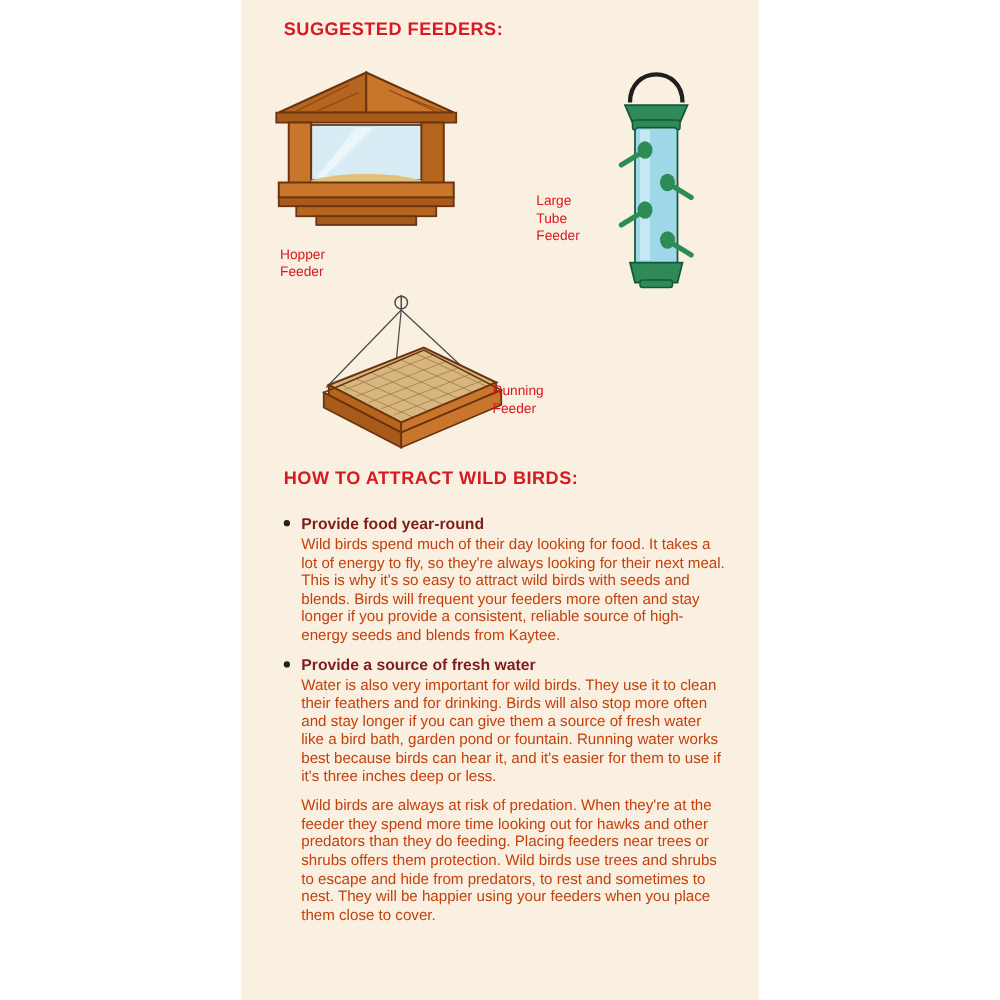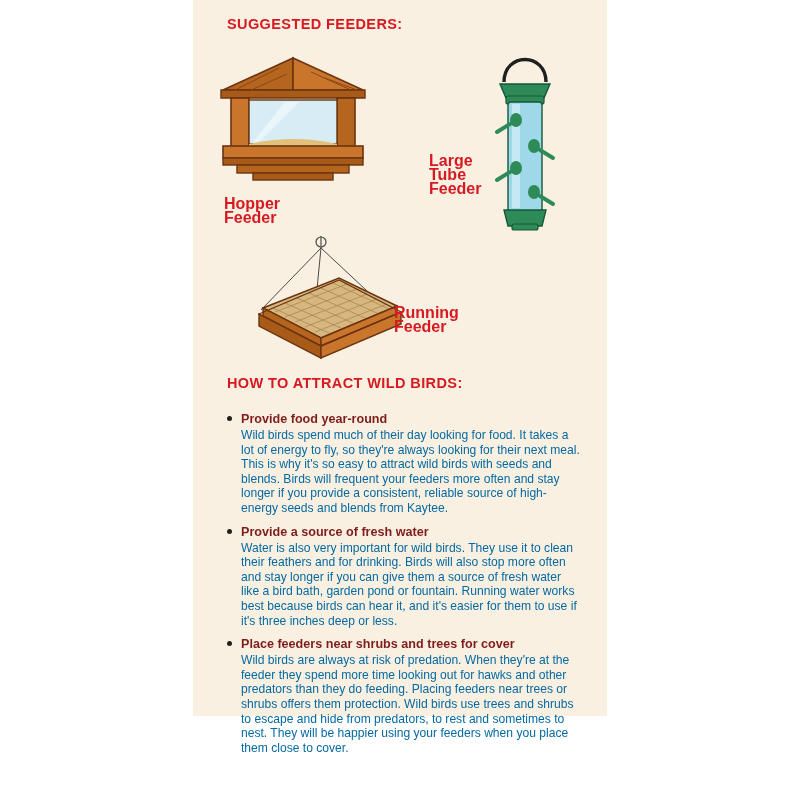--- a/index.html
+++ b/index.html
@@ -17,21 +17,21 @@
     position: relative;
     width: 800px;
     height: 800px;
     background: #ffffff;
   }
   .panel {
     position: absolute;
     left: 193px;
     top: 0;
     width: 414px;
-    height: 716px;
+    height: 800px;
     background: #faf0e2;
   }
   .section-title {
     color: #d71921;
     font-weight: bold;
     font-size: 14.5px;
     letter-spacing: 0.4px;
   }
   #suggested-title {
     position: absolute;
@@ -41,22 +41,22 @@
   .feeders-area {
     position: absolute;
     left: 0;
     top: 44px;
     width: 414px;
     height: 330px;
   }
   .caption {
     position: absolute;
     color: #d71921;
-    font-weight: bold;
-    font-size: 16px;
+    font-weight: normal;
+    font-size: 11px;
     line-height: 14px;
   }
   #hopper-caption { left: 31px; top: 153px; }
   #tube-caption   { left: 236px; top: 110px; }
   #platform-caption { left: 201px; top: 262px; }
 
   .feeder-svg { position: absolute; }
   #hopper-feeder { left: 22px; top: 10px; }
   #tube-feeder   { left: 277px; top: 0px; }
   #platform-feeder { left: 50px; top: 190px; }
@@ -87,21 +87,21 @@
     position: absolute;
     left: 0;
     top: 4px;
     width: 5px;
     height: 5px;
     border-radius: 50%;
     background: #221f1f;
   }
   .bullet-body {
     font-size: 12.1px;
-    color: #0369a1;
+    color: #c2410c;
     line-height: 14.6px;
     padding-left: 14px;
     margin-top: 1px;
   }
 </style>
 </head>
 <body>
 
 <div class="page">
   <div class="panel">
@@ -217,22 +217,18 @@
 
       <div class="bullet-item">
         <div class="bullet-head">
           <span class="bullet-dot"></span>
           <span>Provide a source of fresh water</span>
         </div>
         <div class="bullet-body">Water is also very important for wild birds. They use it to clean their feathers and for drinking. Birds will also stop more often and stay longer if you can give them a source of fresh water like a bird bath, garden pond or fountain. Running water works best because birds can hear it, and it's easier for them to use if it's three inches deep or less.</div>
       </div>
 
       <div class="bullet-item">
-        <div class="bullet-head">
-          <span class="bullet-dot"></span>
-          <span>Place feeders near shrubs and trees for cover</span>
-        </div>
         <div class="bullet-body">Wild birds are always at risk of predation. When they're at the feeder they spend more time looking out for hawks and other predators than they do feeding. Placing feeders near trees or shrubs offers them protection. Wild birds use trees and shrubs to escape and hide from predators, to rest and sometimes to nest. They will be happier using your feeders when you place them close to cover.</div>
       </div>
 
     </div>
   </div>
 </div>
 
 </body></html>

